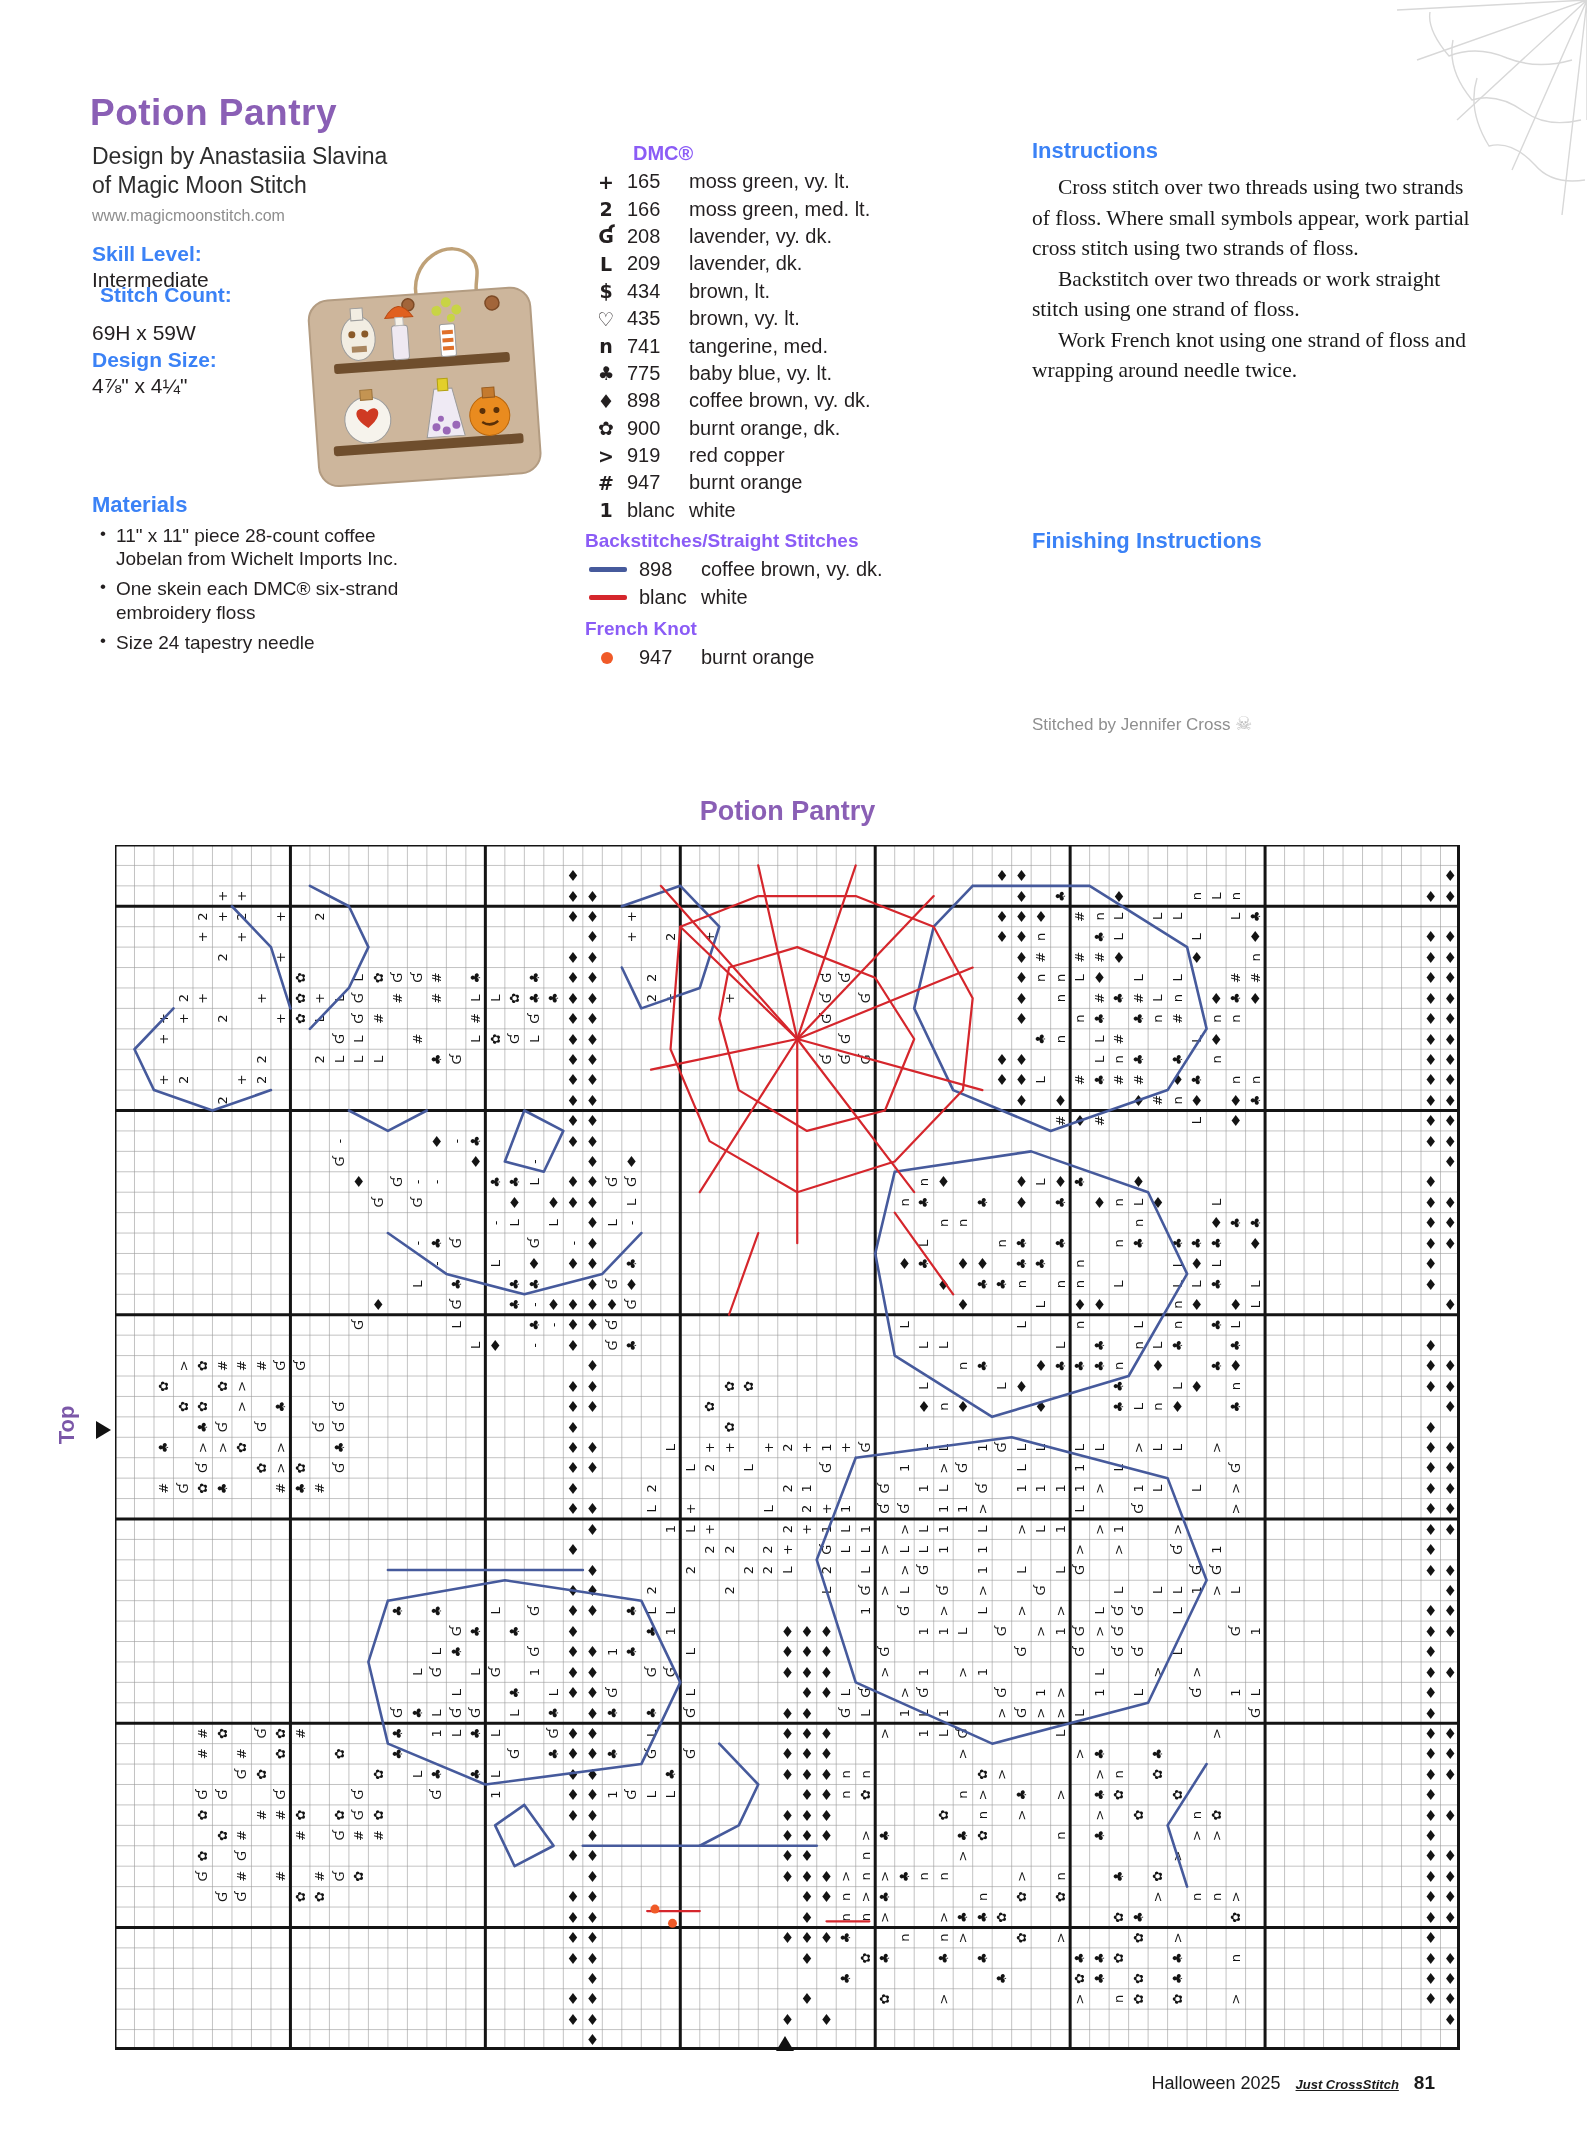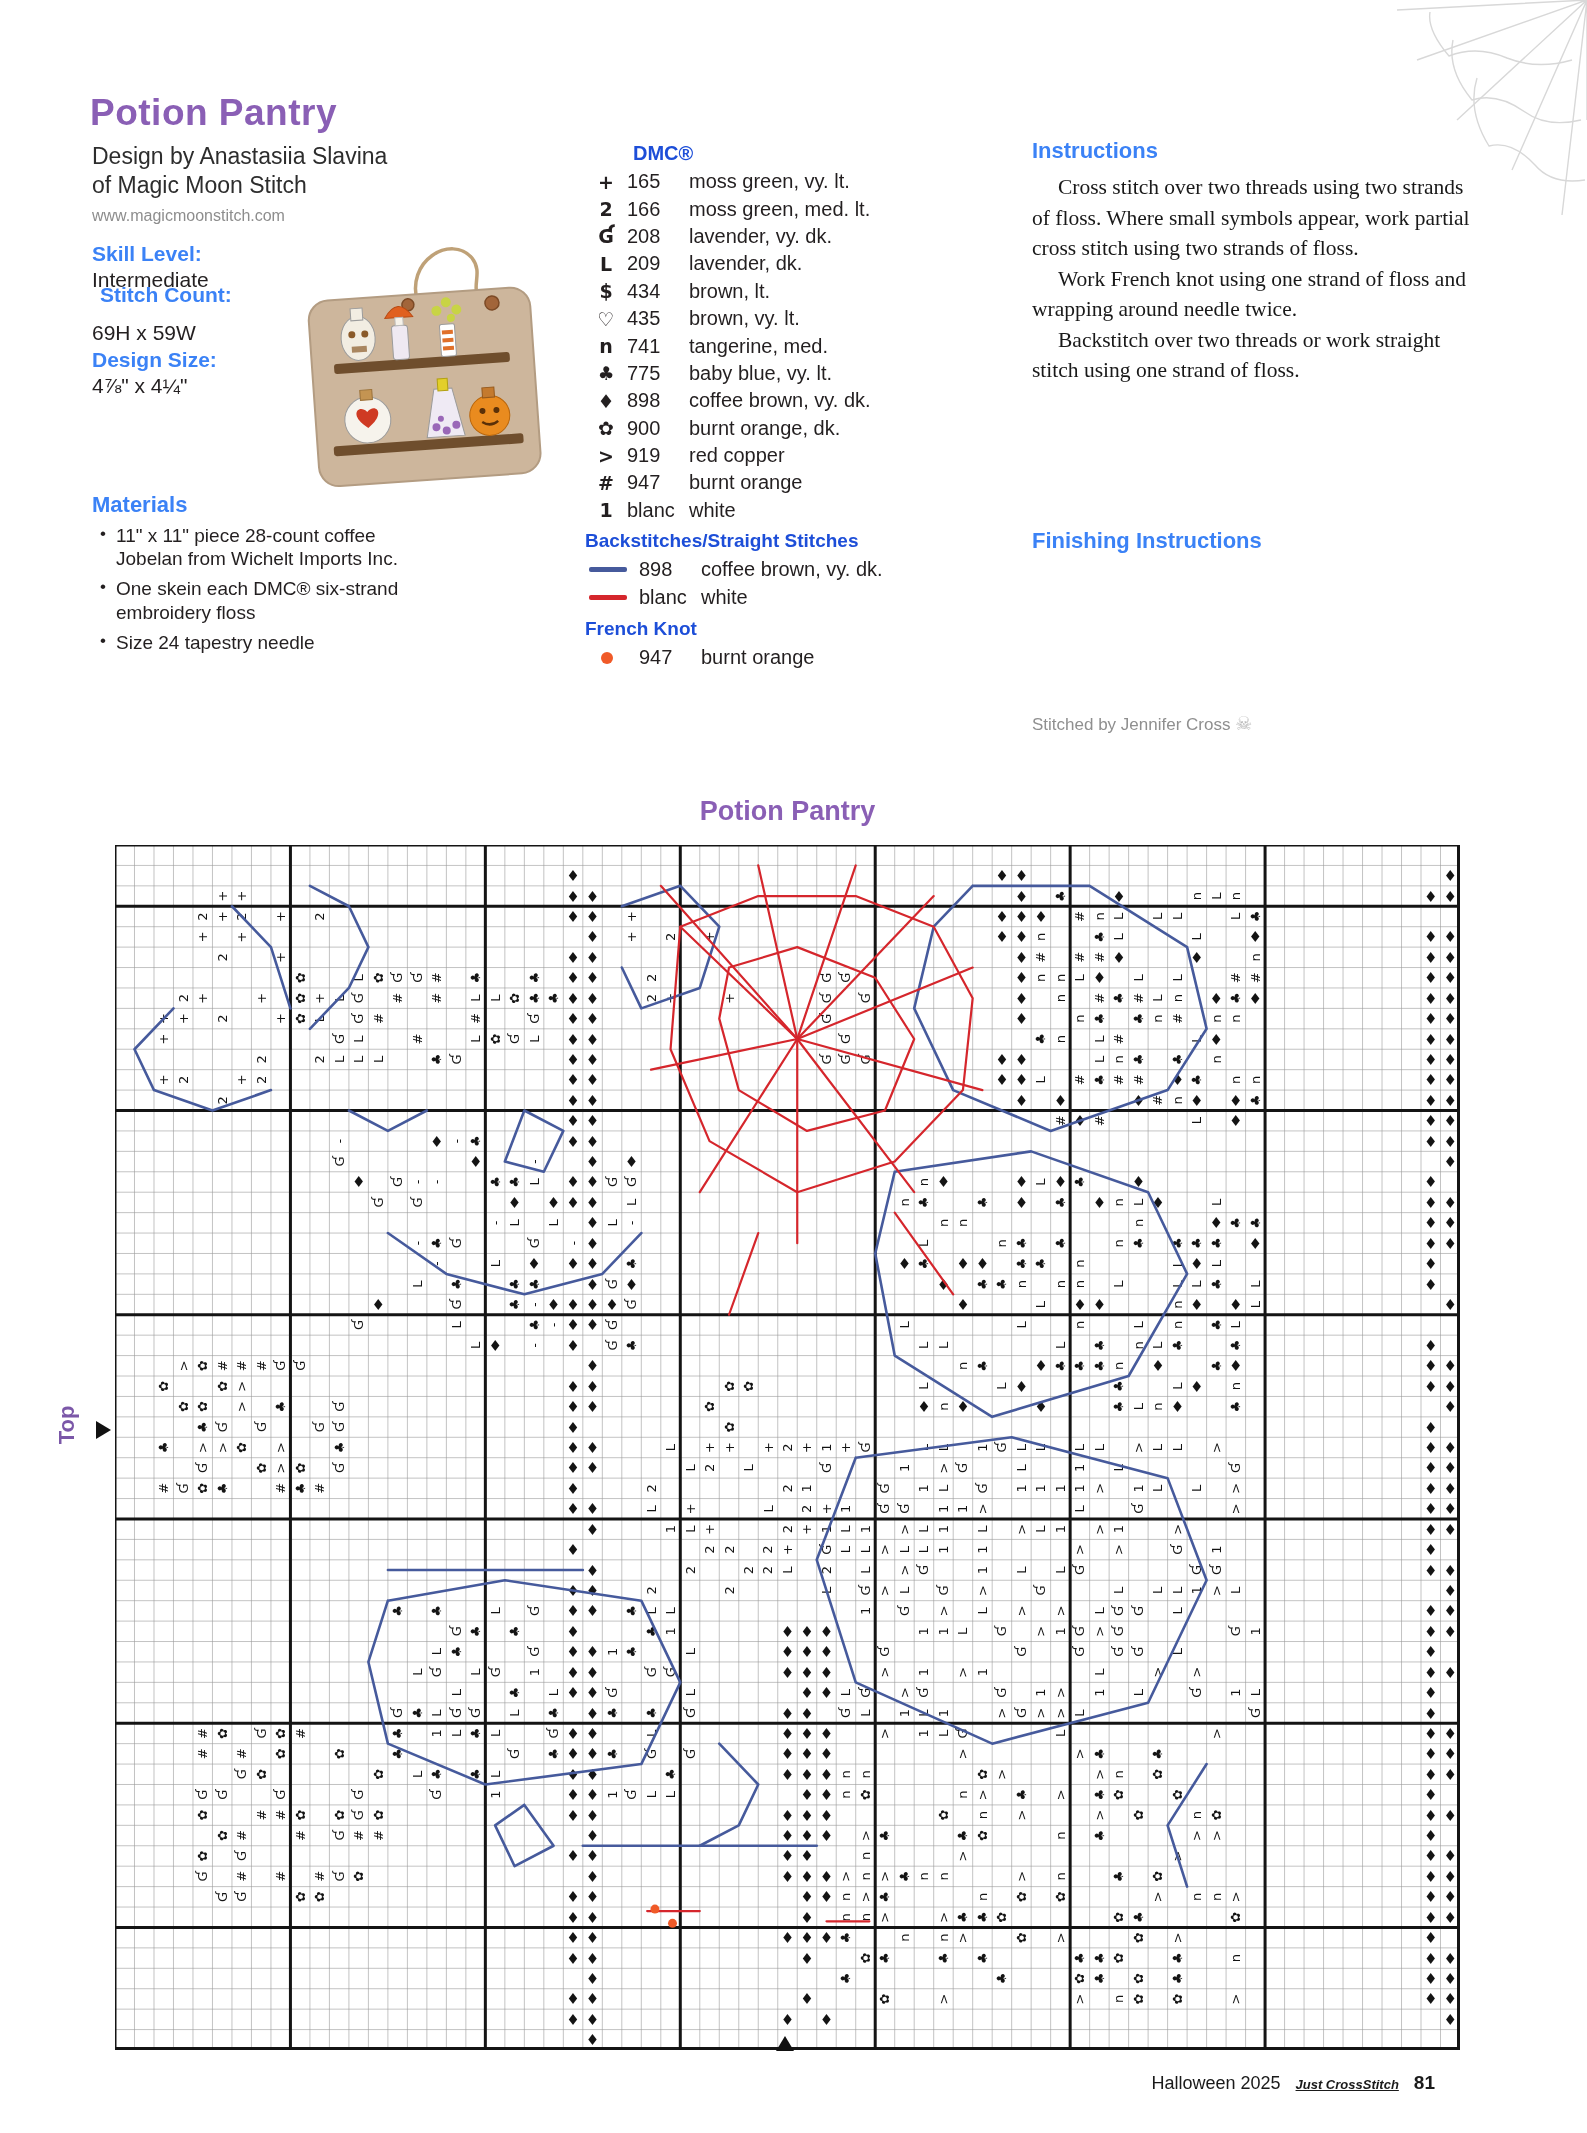--- a/index.html
+++ b/index.html
@@ -4,21 +4,21 @@
 <style>
   html,body{margin:0;padding:0;}
   body{width:1587px;height:2133px;position:relative;background:#ffffff;
        font-family:"Liberation Sans",sans-serif;color:#231f20;overflow:hidden;}
   .abs{position:absolute;}
   
   .big-title{font-size:37px;font-weight:800;color:#8a5fb5;letter-spacing:0.5px;}
   .byline{font-size:23px;font-weight:300;color:#2d2d2d;line-height:1.25;}
   .website{font-size:16px;color:#8d8d8d;}
   .h-purple{font-size:21px;font-weight:700;color:#3b82f6;}
-  .h-purple-sm{font-size:19px;font-weight:700;color:#1d4ed8;}
+  .h-purple-sm{font-size:19px;font-weight:700;color:#8b5cf6;}
   .detail-val{font-size:21px;color:#231f20;}
   
   .materials-list{margin:6px 0 0 0;padding:0 0 0 8px;list-style:none;width:345px;}
   .materials-list li{font-size:19px;line-height:1.22;margin-bottom:7px;position:relative;padding-left:16px;}
   .materials-list li:before{content:"•";position:absolute;left:0;top:0;font-size:17px;}
   
   .leg-row{display:flex;align-items:center;height:27.4px;}
   .leg-sym{width:42px;text-align:center;font-weight:700;font-size:19px;font-family:"DejaVu Sans",sans-serif;}
   .leg-num{width:62px;font-size:20px;}
   .leg-name{font-size:20px;white-space:nowrap;}
@@ -219,22 +219,22 @@
       <span class="leg-dot" style="background: rgb(240, 90, 40);"></span>
       <span class="leg-num">947</span>
       <span class="leg-name">burnt orange</span>
     </div>
   </div>
 
 <div class="abs" style="left:1032px;top:138px;width:445px;">
   <div class="h-purple" style="font-size:22px;margin-bottom:8px;">Instructions</div>
   <div class="serif-block">
       <p>Cross stitch over two threads using two strands of floss. Where small symbols appear, work partial cross stitch using two strands of floss.</p>
+      <p>Backstitch over two threads or work straight stitch using one strand of floss.</p>
       <p>Work French knot using one strand of floss and wrapping around needle twice.</p>
-      <p>Backstitch over two threads or work straight stitch using one strand of floss.</p>
     </div>
 </div>
 <div class="abs" style="left:1032px;top:528px;width:445px;">
   <div class="h-purple" style="font-size:22px;margin-bottom:8px;">Finishing Instructions</div>
 </div>
 <div class="abs credit" style="left:1032px;top:712px;">
   <span>Stitched by Jennifer Cross</span>
   <span class="skull">☠</span>
 </div>
 

